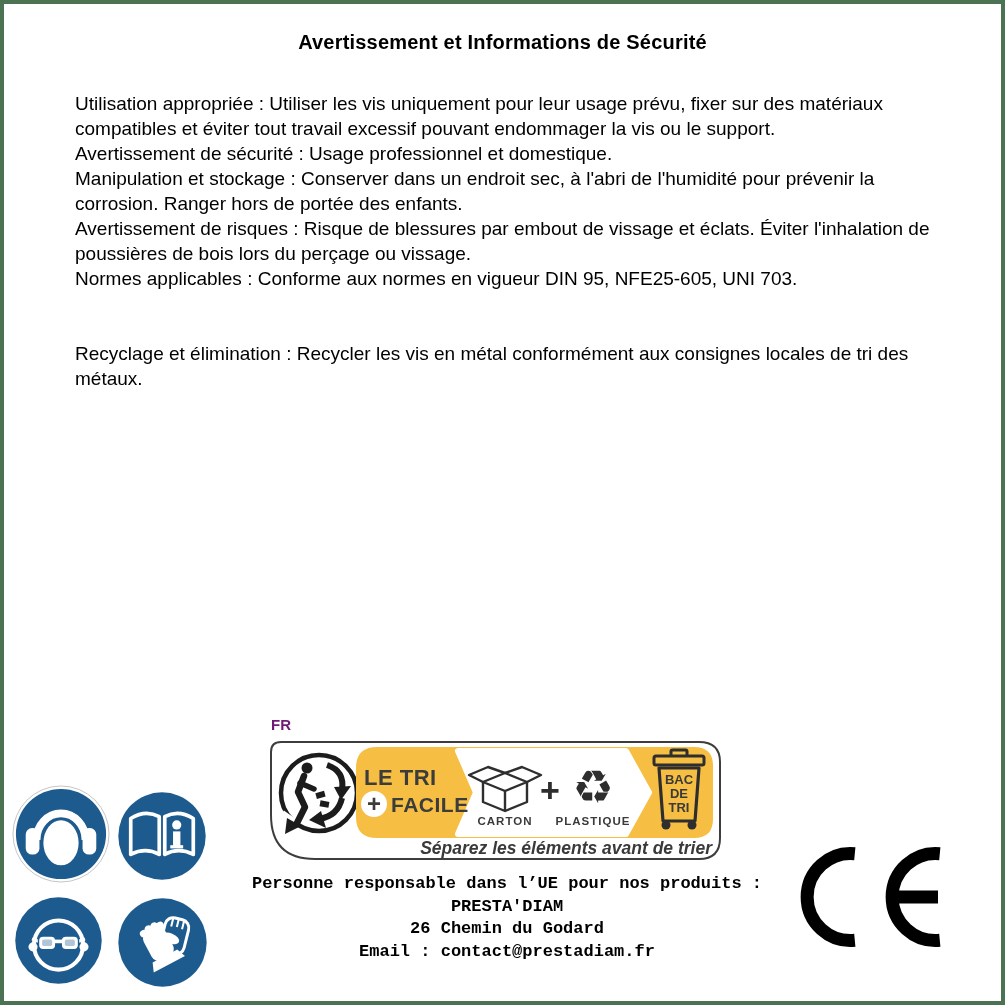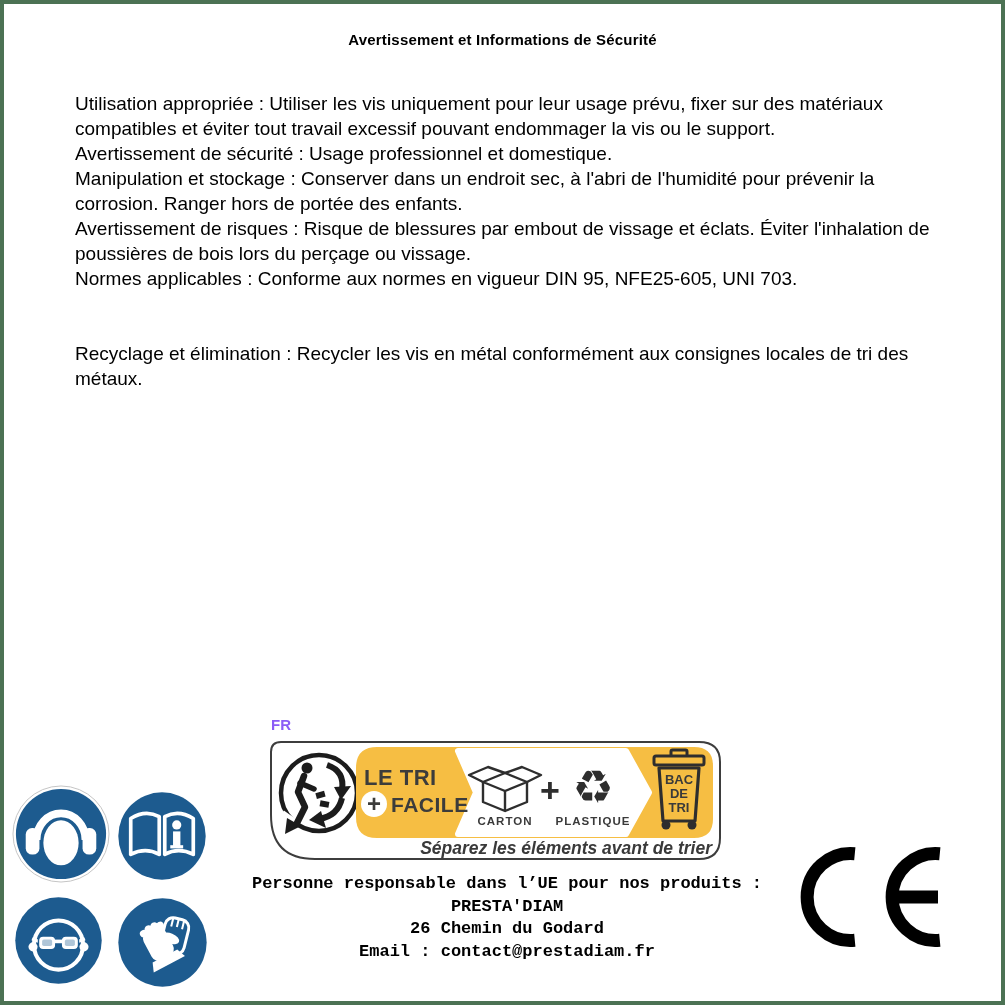--- a/index.html
+++ b/index.html
@@ -4,30 +4,30 @@
 <title>Avertissement et Informations de Sécurité</title>
 <style>
   html,body{margin:0;padding:0;background:#fff;}
   .page{
     position:relative;width:1005px;height:1005px;box-sizing:border-box;
     border:4px solid #4C7254;background:#fff;overflow:hidden;
     font-family:"Liberation Sans",sans-serif;color:#000;
   }
   .doc-title{
     position:absolute;top:27px;left:0;right:0;text-align:center;
-    font-size:15px;font-weight:bold;letter-spacing:.2px;
+    font-size:20px;font-weight:bold;letter-spacing:.2px;
   }
   .body-text{
     position:absolute;left:71px;top:87px;width:881px;
     font-size:19px;line-height:25px;
   }
   .body-text p{margin:0;}
   .body-text p.gap{margin-top:50px;}
   .picto{position:absolute;}
-  .fr-label{position:absolute;left:267px;top:712px;font-size:15px;font-weight:bold;color:#8b5cf6;}
+  .fr-label{position:absolute;left:267px;top:712px;font-size:15px;font-weight:bold;color:#701a75;}
   .infotri{position:absolute;left:265px;top:736px;}
   .address{
     position:absolute;left:243px;top:869px;width:520px;text-align:center;
     font-size:17px;line-height:22.5px;font-weight:bold;font-family:Liberation Mono, monospace;
   }
   .address div{white-space:nowrap;}
   .ce{position:absolute;left:793px;top:839px;}
   svg text{font-family:"Liberation Sans",sans-serif;}
 </style>
 </head>

